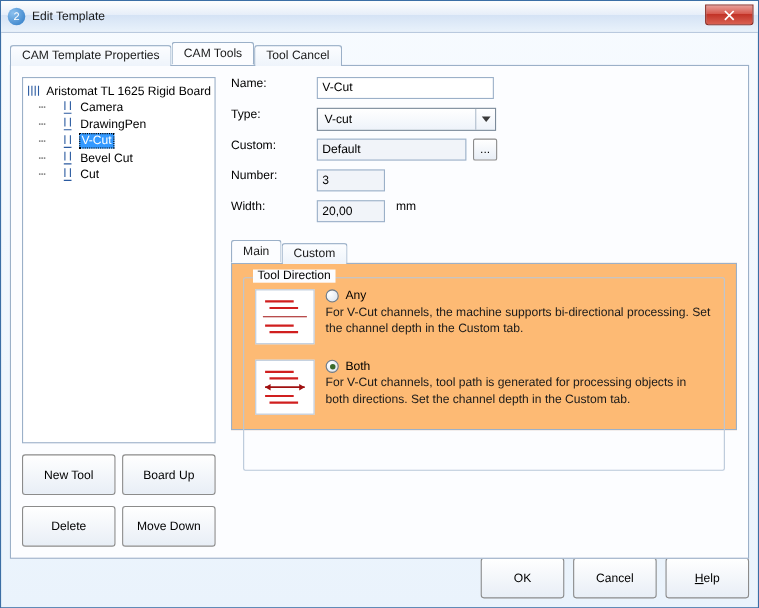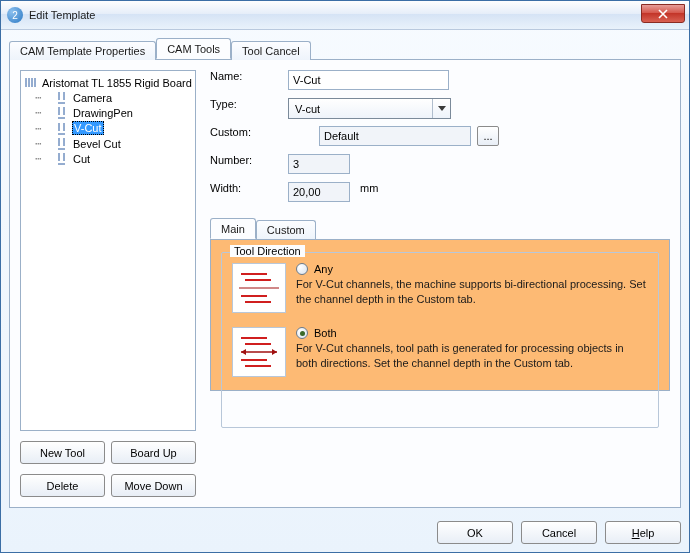--- a/index.html
+++ b/index.html
@@ -140,21 +140,21 @@
   justify-content: center;
 }
 .tool-icon svg { width: 13px; height: 13px; }
 .btn-row {
   display: flex;
   gap: 6px;
   margin-top: 10px;
 }
 .btn {
   flex: 1;
-  height: 23px;
+  height: 37px;
   border: 1px solid #8b8b8b;
   background: linear-gradient(to bottom, #ffffff, #e8eef6);
   border-radius: 3px;
   display: flex; align-items: center; justify-content: center;
   cursor: default;
   color: #000;
 }
 .right-col {
   flex: 1;
   padding-left: 14px;
@@ -202,21 +202,20 @@
   background: linear-gradient(to bottom,#fff,#e8eef6);
   margin-left: 6px;
   display:flex;align-items:center;justify-content:center;
   border-radius:2px;
 }
 .unit { margin-left: 10px; }
 .sub-tabs-row {
   display: flex;
   margin-top: 12px;
   height: 21px;
-  align-items: center;
 }
 .sub-panel {
   border: 1px solid #9bb0c8;
   background: #fdba74;
   height: 152px;
   padding: 10px 10px;
 }
 .fieldset {
   border: 1px solid #b8c7d9;
   border-radius: 2px;
@@ -293,21 +292,21 @@
     <div class="panel">
       <div class="panel-inner">
         <div class="left-col">
           <div class="tree-box">
             <div class="tree-root">
               <span class="tool-icon">
                 <svg viewBox="0 0 13 13">
                     <path d="M1 2 v9 M4 2 v9 M7 2 v9 M10 2 v9" stroke="#2a5aa0" stroke-width="1"></path>
                   </svg>
               </span>
-              <span class="label">Aristomat TL 1855 Rigid Board</span>
+              <span class="label">Aristomat TL 1625 Rigid Board</span>
             </div>
             <div class="tree-children">
               <div class="tree-item">
                 <span class="connector">⋯</span>
                 <span class="tool-icon">
                     <svg viewBox="0 0 13 13">
                       <path d="M4 1 v8 M9 1 v8 M3 12 h7" stroke="#2a5aa0" stroke-width="1"></path>
                     </svg>
                   </span>
                 <span class="label">Camera</span>
@@ -375,21 +374,21 @@
           </div>
           <div class="form-row">
             <span class="lbl">Type:</span>
             <div class="select-wrap">
               <span class="val">V-cut</span>
               <span class="arrow"></span>
             </div>
           </div>
           <div class="form-row">
             <span class="lbl">Custom:</span>
-            <input class="txt-input" style="width: 152px; margin-left: 31px;" readonly="" value="Default">
+            <input class="txt-input" style="width: 136px;" readonly="" value="Default">
             <div class="browse-btn">
                 <span>...</span>
               </div>
           </div>
           <div class="form-row">
             <span class="lbl">Number:</span>
             <input class="txt-input" style="width: 62px;" readonly="" value="3">
           </div>
           <div class="form-row">
             <span class="lbl">Width:</span>

